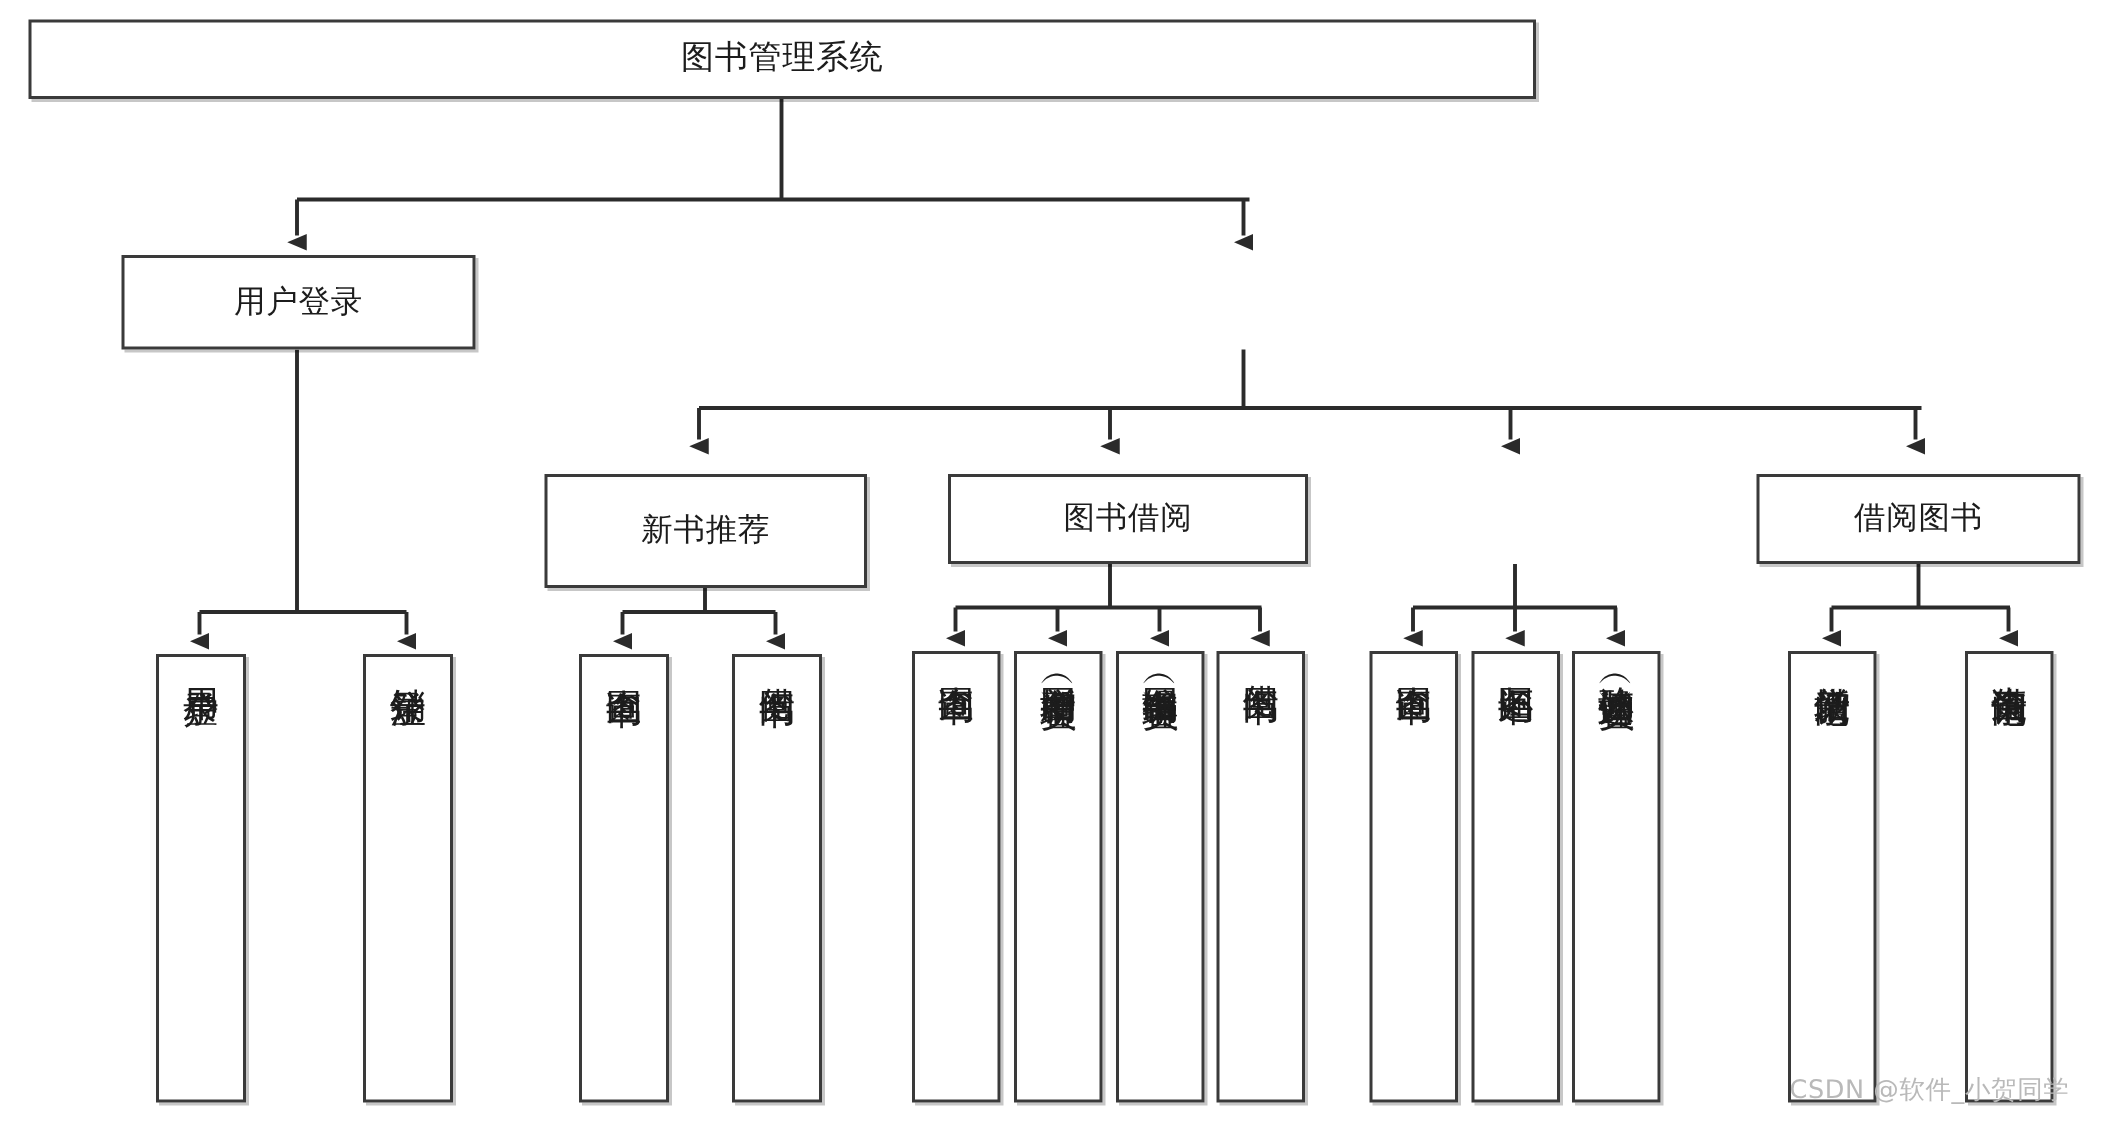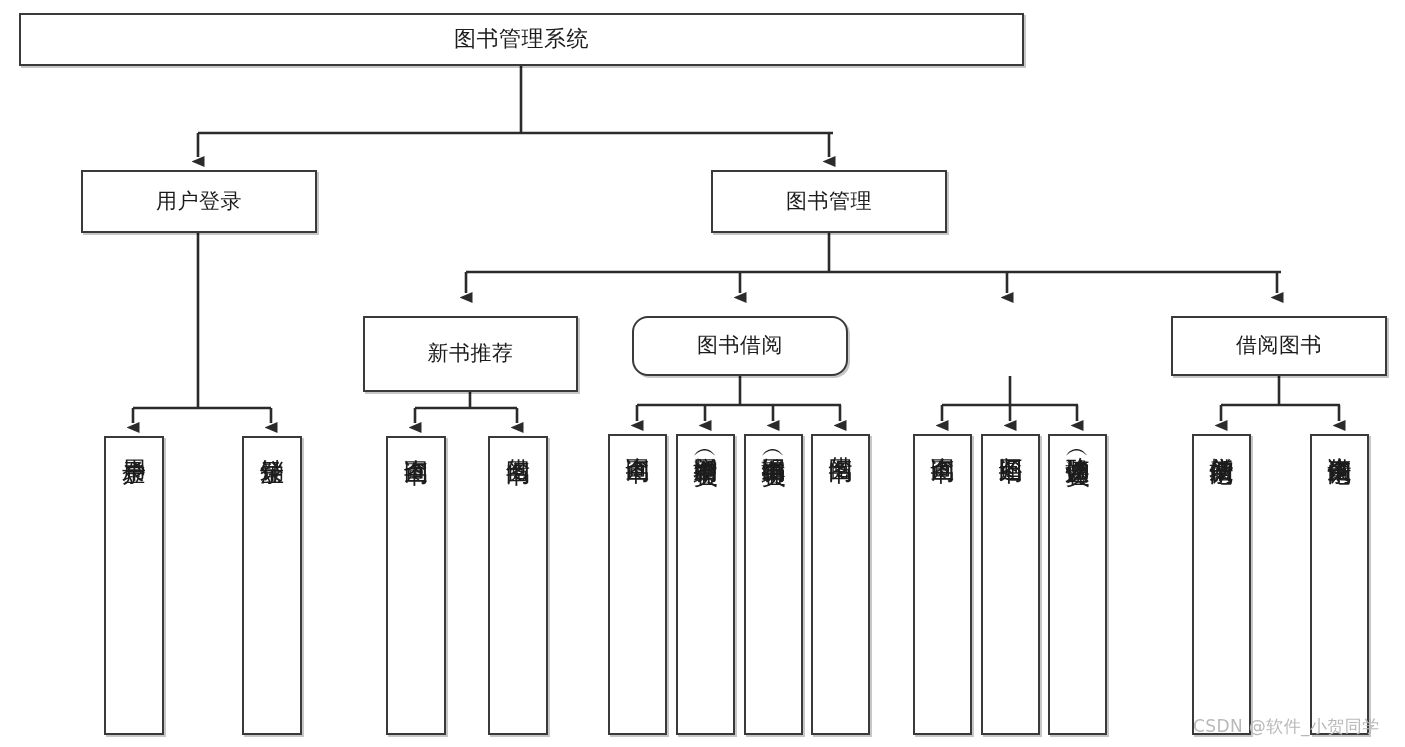--- a/index.html
+++ b/index.html
@@ -126,28 +126,25 @@
     </g>
   </svg>
 
   <div class="node horiz root" style="left:19px; top:13px; width:1005px; height:53px;">
     <span class="label">图书管理系统</span>
   </div>
 
   <div class="node horiz" style="left:81px; top:170px; width:236px; height:63px;">
     <span class="label">用户登录</span>
   </div>
-  <div class="node horiz" style="left:711px; top:170px; width:236px; height:63px;">
-    <span class="label">图书管理</span>
-  </div>
 
   <div class="node horiz" style="left:363px; top:316px; width:215px; height:76px;">
     <span class="label">新书推荐</span>
   </div>
-  <div class="node horiz" style="left:632px; top:316px; width:216px; height:60px;border-radius:16px;">
+  <div class="node horiz" style="left:632px; top:316px; width:240px; height:60px;">
     <span class="label">图书借阅</span>
   </div>
   <div class="node horiz" style="left:1171px; top:316px; width:216px; height:60px;">
     <span class="label">借阅图书</span>
   </div>
 
   <div class="node vert" style="left:104px; top:436px; width:60px; height:299px;">
     <span class="label">用户登录</span>
   </div>
   <div class="node vert" style="left:242px; top:436px; width:60px; height:299px;">

